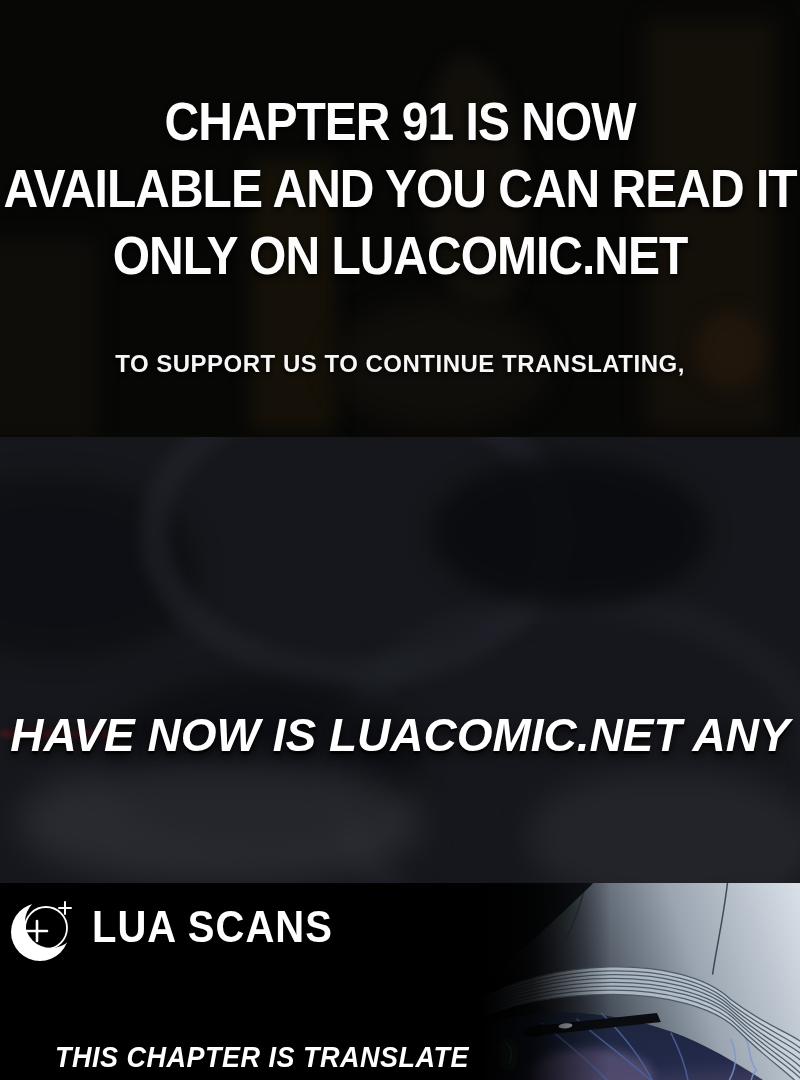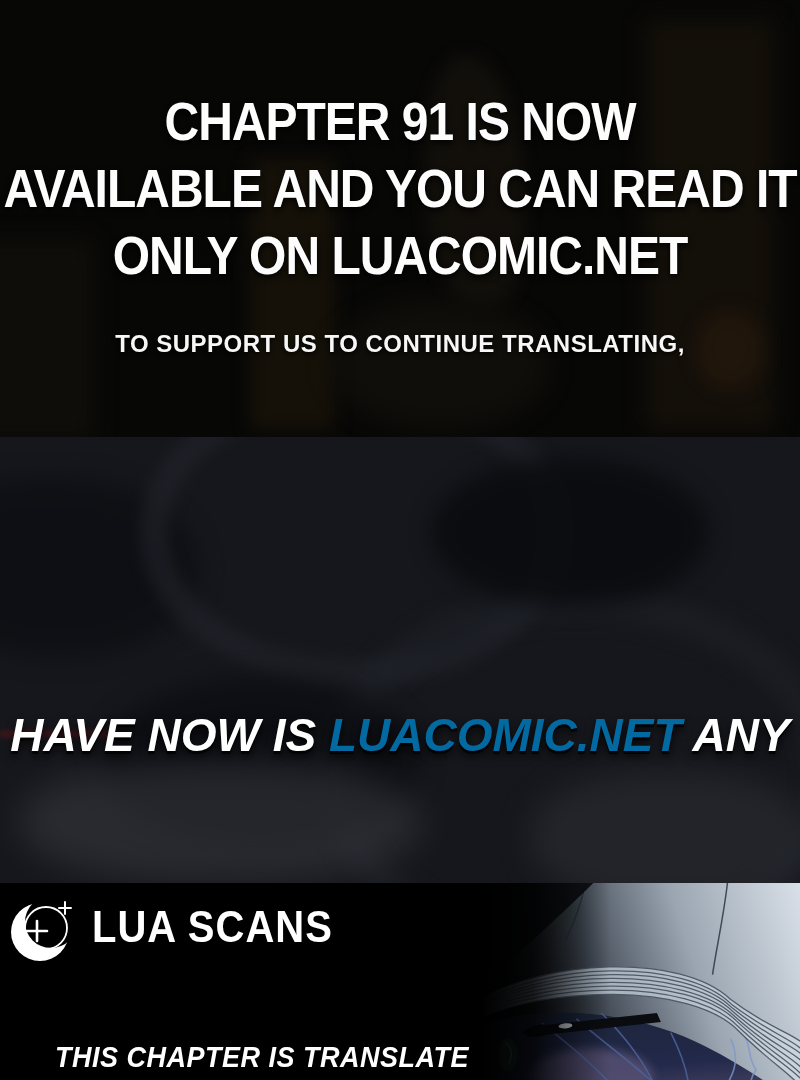--- a/index.html
+++ b/index.html
@@ -42,21 +42,21 @@
   .txt { position: absolute; left: 0; width: 800px; text-align: center; z-index: 5; }
 
   .headline {
     top: 88px;
     font-size: 48px; font-weight: 700; letter-spacing: -1px;
     line-height: 60px; color: #fdfdfd;
     transform: scaleY(1.12); transform-origin: 50% 0;
     text-shadow: 0 3px 6px rgba(0,0,0,.9);
   }
   .support {
-    top: 328px;
+    top: 348px;
     font-size: 24px; font-weight: 700; letter-spacing: .5px;
     line-height: 32px; color: #f7f7f7;
     text-shadow: 0 2px 4px rgba(0,0,0,.9);
   }
   .warning {
     top: 558px;
     font-size: 46px; font-weight: 700; font-style: italic;
     line-height: 71px; color: #fff;
     white-space: pre-wrap;
     text-shadow: 0 3px 0 rgba(0,0,0,.75), 0 5px 10px rgba(0,0,0,.8);
@@ -185,21 +185,21 @@
     <div>CHAPTER 91 IS NOW</div>
     <div>AVAILABLE AND YOU CAN READ IT</div>
     <div>ONLY ON LUACOMIC.NET</div>
   </div>
 
   <div class="txt support">
     <div>TO SUPPORT US TO CONTINUE TRANSLATING,</div>
   </div>
 
   <div class="txt warning">
-    <div><span>HAVE NOW IS </span><span class="domain-red" id="domain-red" style="color: #0369a1;">LUACOMIC.NET</span><span> ANY</span></div>
+    <div><span>HAVE NOW IS </span><span class="domain-red" id="domain-red" style="color: #ffffff;">LUACOMIC.NET</span><span> ANY</span></div>
     
   </div>
 
   <svg class="logo" viewBox="0 0 70 72" aria-hidden="true">
     <circle cx="31" cy="38" r="29" fill="#fff"></circle>
     <circle cx="42" cy="28" r="26" fill="#000"></circle>
     <circle cx="37" cy="34" r="21" fill="none" stroke="#fff" stroke-width="1.8"></circle>
     <g stroke="#fff" stroke-linecap="round">
       <path d="M28,27 L28,47" stroke-width="2.6"></path>
       <path d="M18,37 L38,37" stroke-width="2.6"></path>

